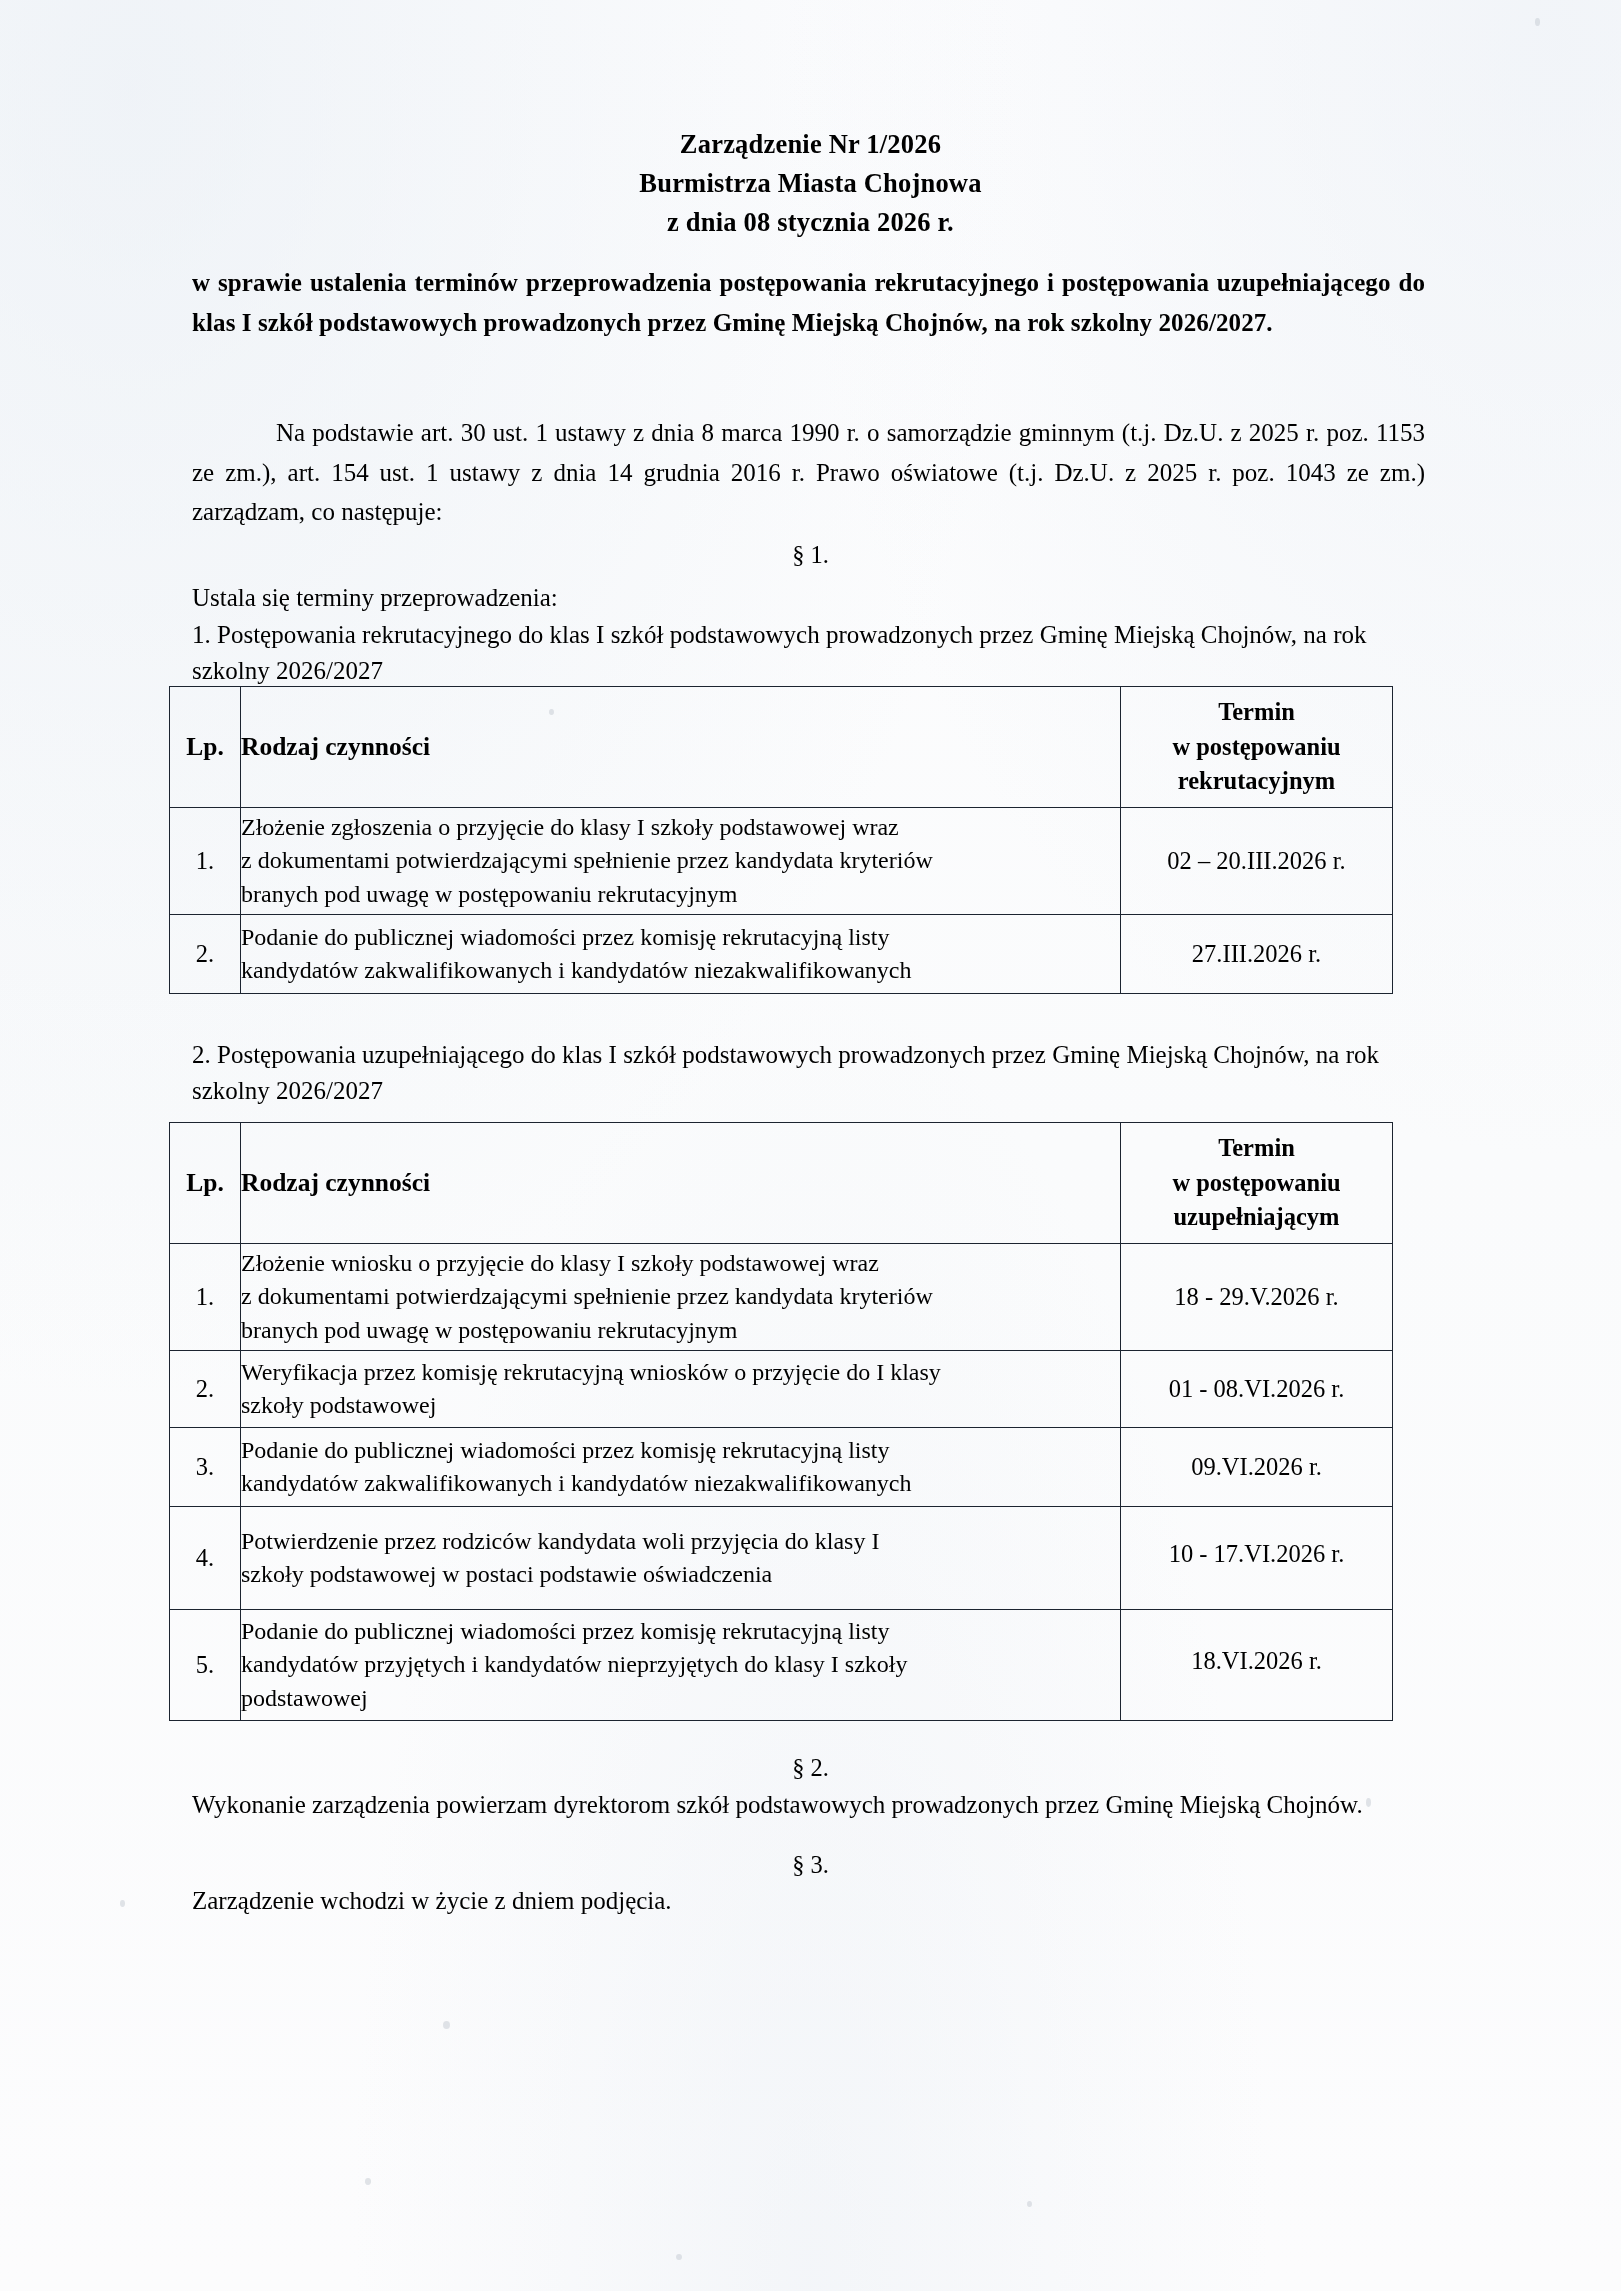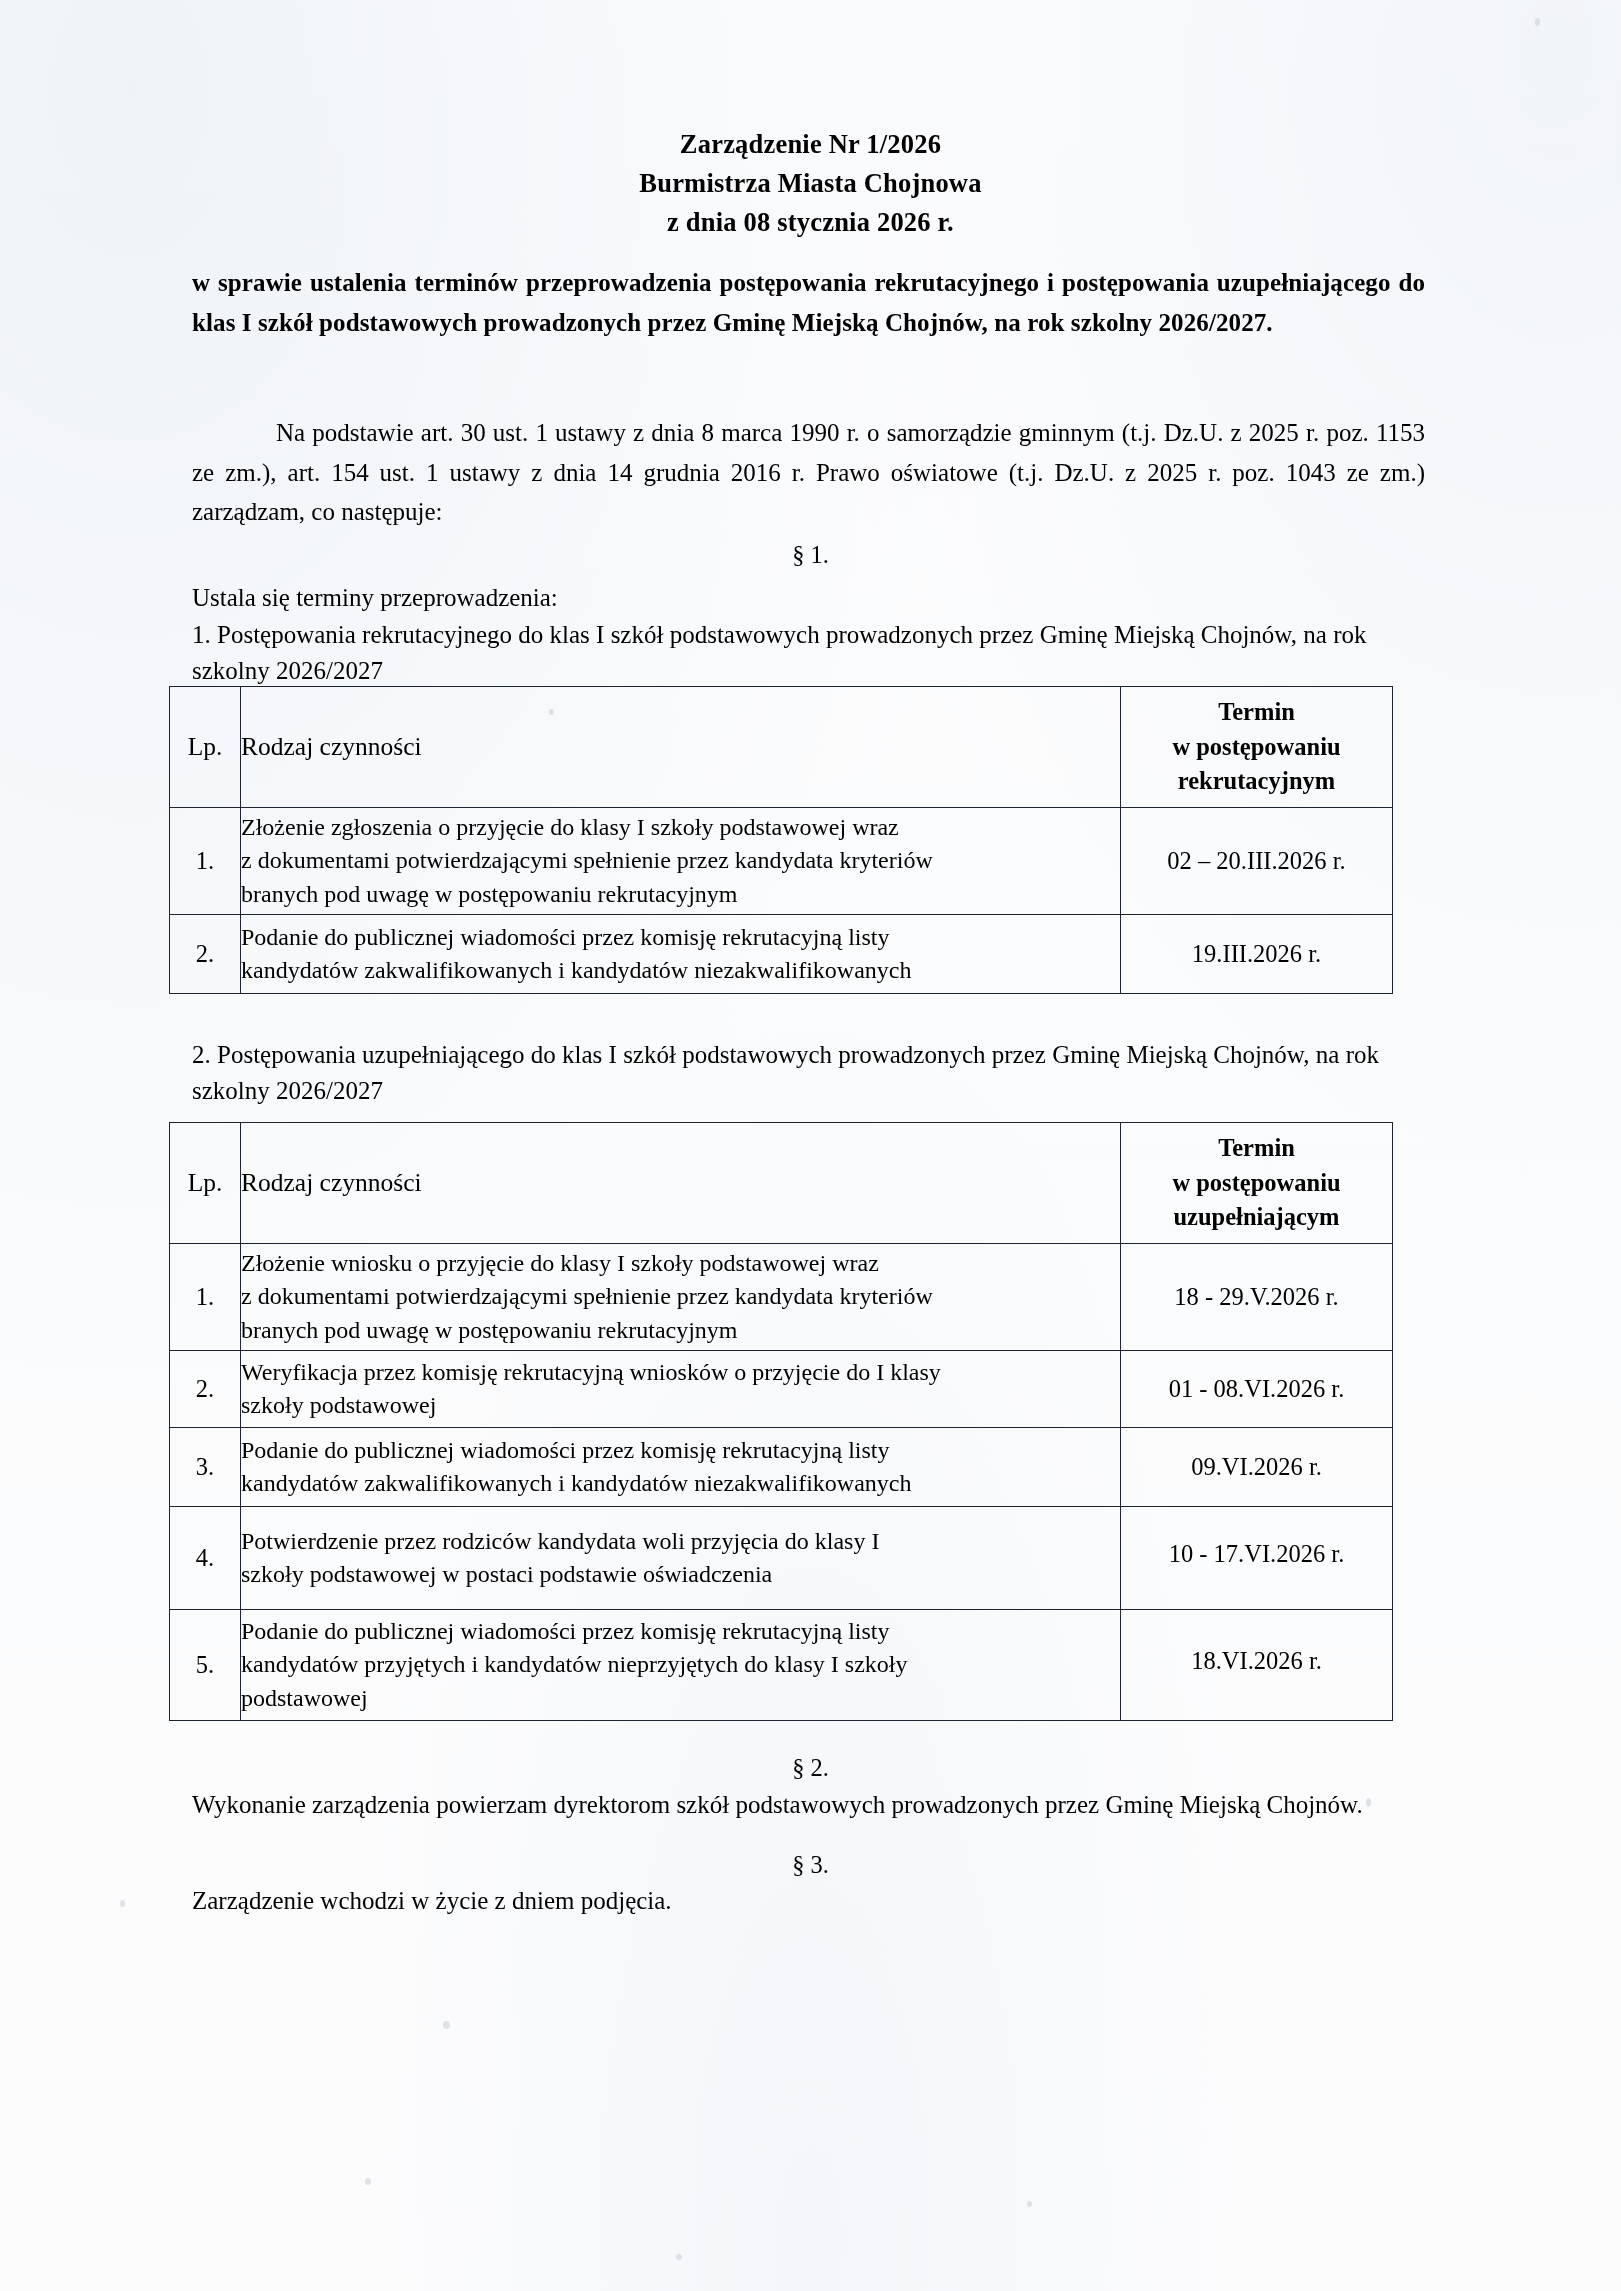--- a/index.html
+++ b/index.html
@@ -116,21 +116,21 @@
     border: 1.6px solid #1c2430;
     padding: 0;
     vertical-align: middle;
     background: transparent;
   }
   .col-lp { width: 71px; }
   .col-act { width: 880px; }
   .col-term { width: 272px; }
 
   .th-lp, .th-act {
-    font-weight: normal;
+    font-weight: bold;
     font-size: 25.5px;
     text-align: left;
     vertical-align: middle;
   }
   .th-lp { text-align: center; }
   .th-act { padding-left: 13.7px; }
   .th-term {
     font-weight: bold;
     font-size: 24.5px;
     text-align: center;
@@ -285,21 +285,21 @@
             <div>branych pod uwagę w postępowaniu rekrutacyjnym</div>
           </td>
           <td class="td-term">02 – 20.III.2026 r.</td>
         </tr>
         <tr>
           <td class="td-lp" style="height:78px;">2.</td>
           <td class="td-act">
             <div>Podanie do publicznej wiadomości przez komisję rekrutacyjną listy</div>
             <div>kandydatów zakwalifikowanych i kandydatów niezakwalifikowanych</div>
           </td>
-          <td class="td-term">19.III.2026 r.</td>
+          <td class="td-term">27.III.2026 r.</td>
         </tr>
       </tbody>
     </table>
 
     <div id="table2-lead">2. Postępowania uzupełniającego do klas I szkół podstawowych prowadzonych przez Gminę Miejską Chojnów, na rok szkolny 2026/2027</div>
 
     <table id="table2" class="sched-table">
       <colgroup>
         <col class="col-lp">
           <col class="col-act">

